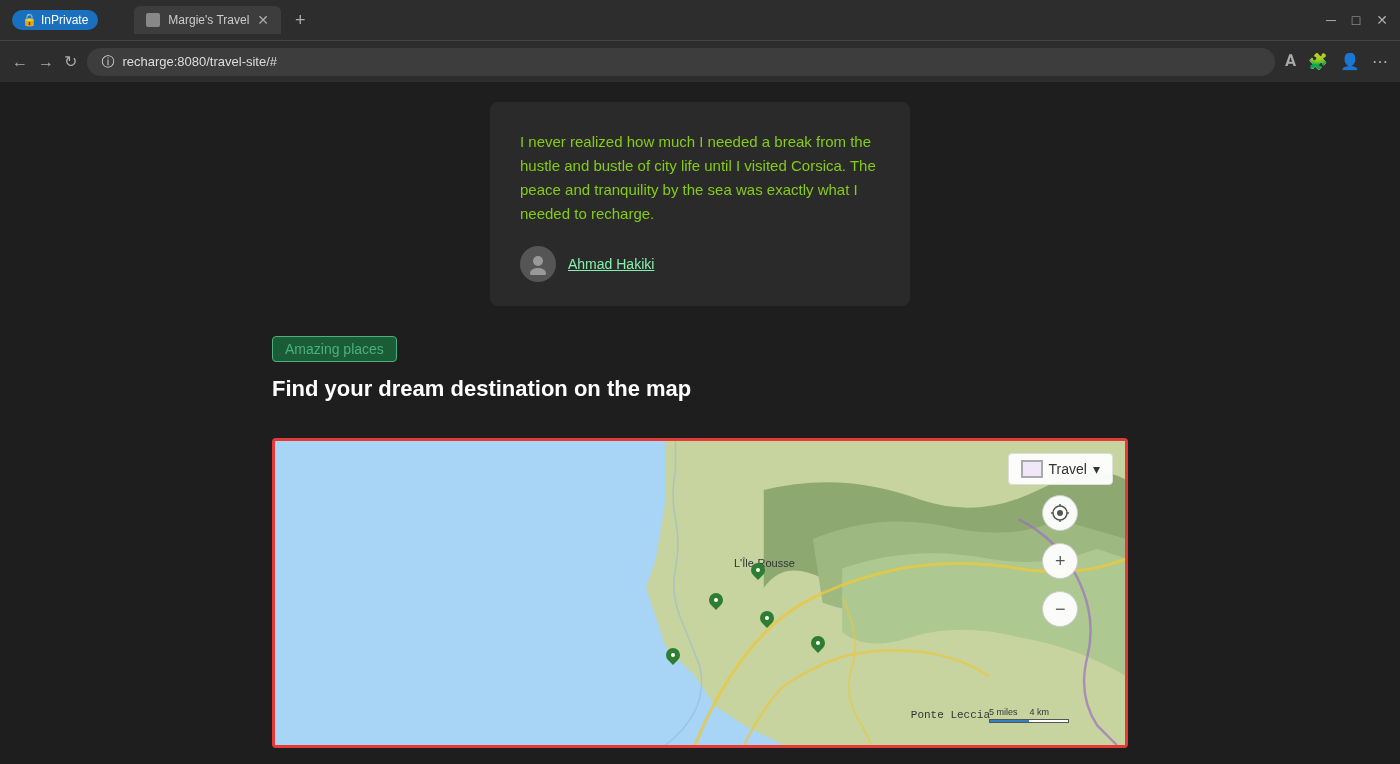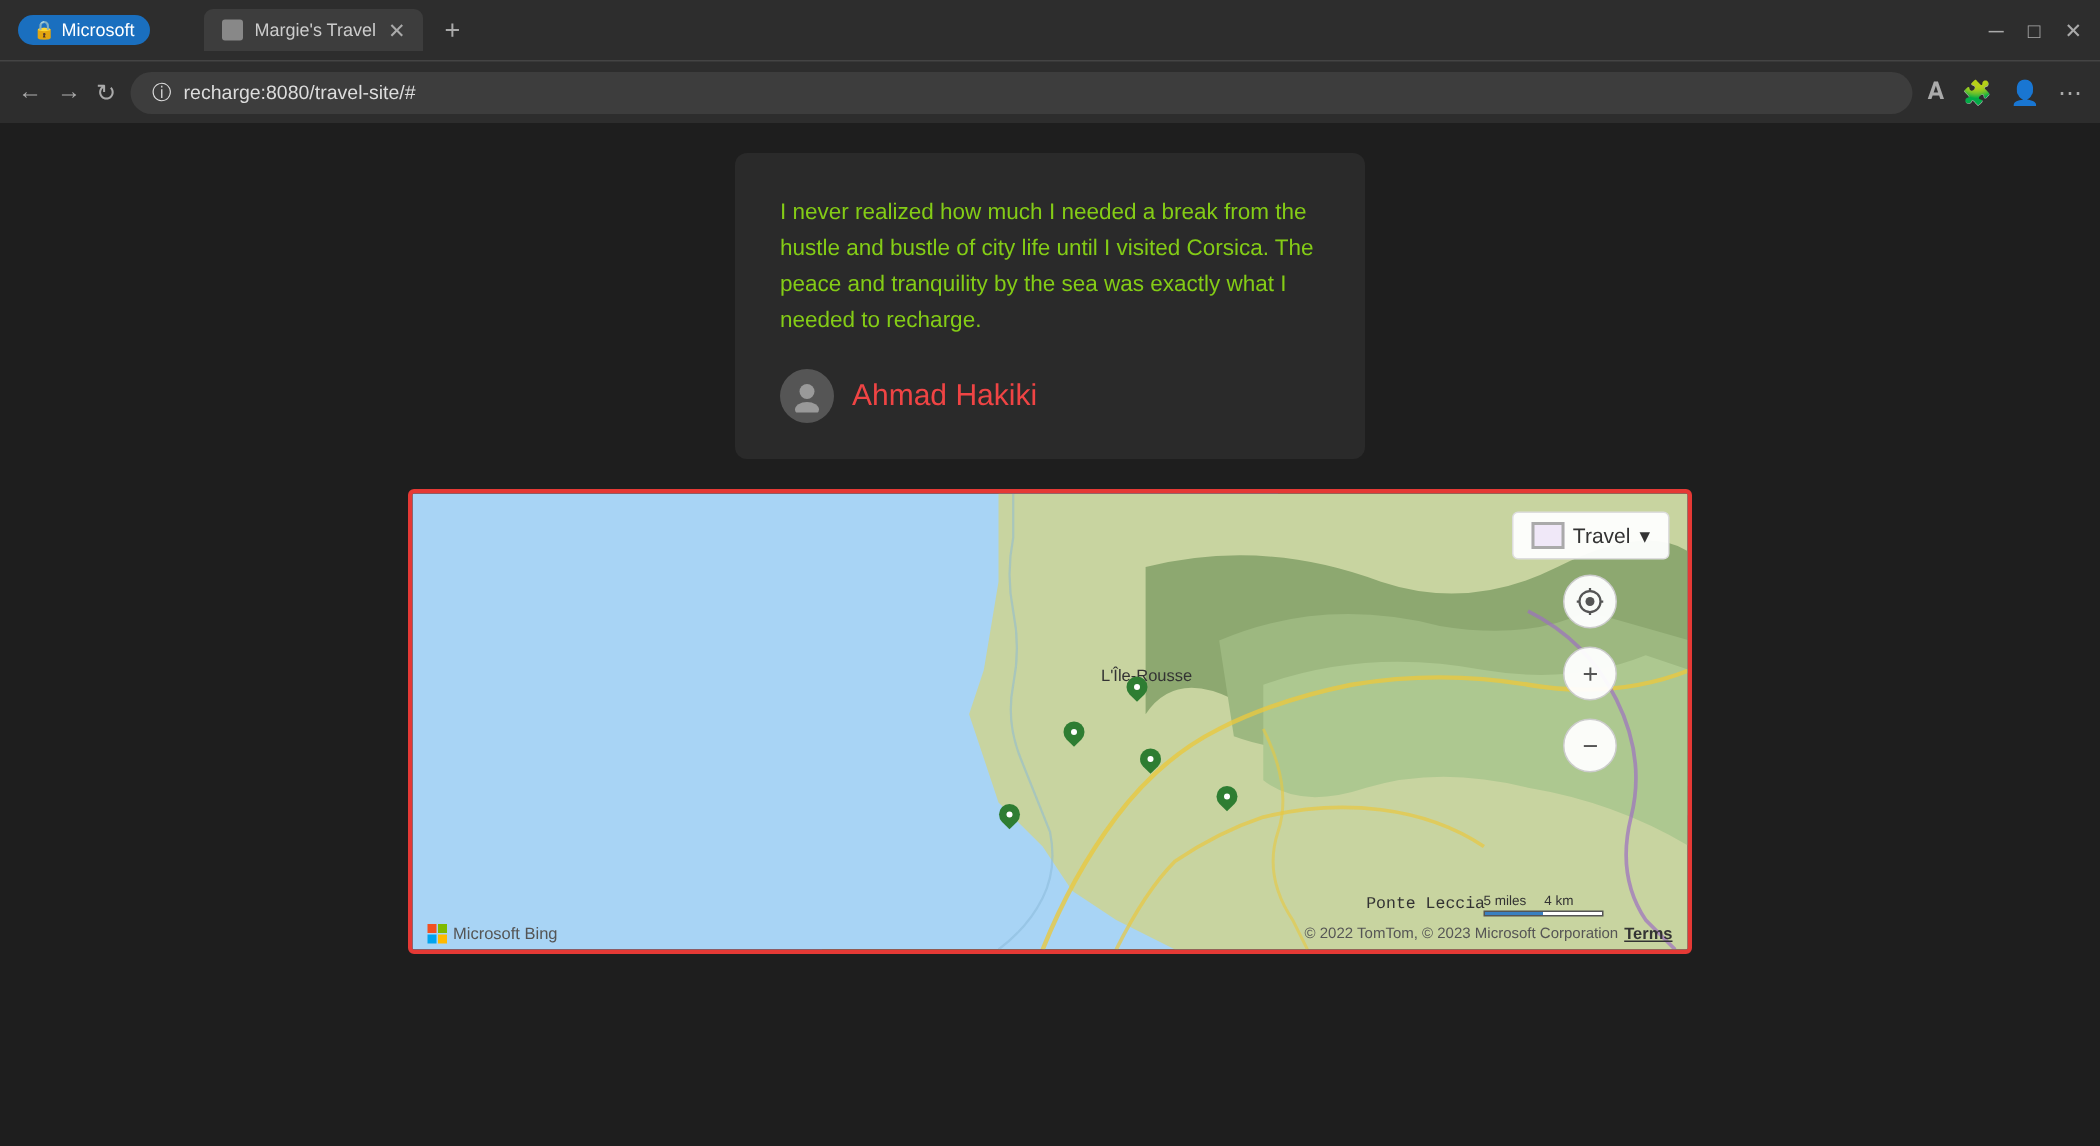--- a/index.html
+++ b/index.html
@@ -156,22 +156,23 @@
       width: 36px;
       height: 36px;
       border-radius: 50%;
       background: #555;
       display: flex;
       align-items: center;
       justify-content: center;
       color: #aaa;
     }
     .author-name {
-      font-size: 20px;
-      color: #ef4444;
+      font-size: 14px;
+      color: #86efac;
+      text-decoration: underline;
     }
 
     
     .amazing-section {
       padding: 10px 262px 20px;
     }
     .amazing-badge {
       display: inline-block;
       background: #1a5c35;
       color: #4caf7d;
@@ -354,21 +355,21 @@
   </style>
 </head>
 <body>
 
 <div class="browser-chrome">
 
   <div class="title-bar">
     <div class="title-bar-left">
       <div class="inprivate-badge">
         <span>🔒</span>
-        <span>Microsoft</span>
+        <span>InPrivate</span>
       </div>
       <div class="tab">
         <div class="tab-icon"></div>
         <span>Margie's Travel</span>
         <span class="tab-close">✕</span>
       </div>
       <span class="new-tab-btn">+</span>
     </div>
     <div class="title-bar-right">
       <span class="window-control">─</span>
@@ -405,20 +406,24 @@
             <svg width="22" height="22" viewBox="0 0 22 22" fill="none">
               <circle cx="11" cy="8" r="5" fill="#999"></circle>
               <ellipse cx="11" cy="20" rx="8" ry="5" fill="#999"></ellipse>
             </svg>
           </div>
           <span class="author-name">Ahmad Hakiki</span>
         </div>
       </div>
     </div>
 
+    <div class="amazing-section">
+      <div class="amazing-badge">Amazing places</div>
+      <h2 class="section-title">Find your dream destination on the map</h2>
+    </div>
 
     <div class="map-wrapper">
       <div class="map-bg">
 
         <svg class="map-svg" viewBox="0 0 870 310" preserveAspectRatio="xMidYMid slice">
 
           <rect width="870" height="310" fill="#a8d4f5"></rect>
 
           <path d="M 400 0 L 870 0 L 870 310 L 520 310 L 480 290 L 450 270 L 430 240 L 400 210 L 390 180 L 380 150 L 390 120 L 395 90 L 400 60 Z" fill="#c8d4a0"></path>
 
@@ -477,35 +482,20 @@
         </div>
 
         <div class="scale-bar">
           <div style="display:flex;justify-content:space-between;font-size:9px;color:#333;width:60px;">
             <span>5 miles</span>
             <span>4 km</span>
           </div>
           <div class="scale-line"></div>
         </div>
 
-        <div class="map-footer">
-          <div class="bing-logo">
-            <div class="bing-logo-squares">
-              <div class="bing-sq" style="background:#f25022;"></div>
-              <div class="bing-sq" style="background:#7fba00;"></div>
-              <div class="bing-sq" style="background:#00a4ef;"></div>
-              <div class="bing-sq" style="background:#ffb900;"></div>
-            </div>
-            <span>Microsoft Bing</span>
-          </div>
-          <div class="map-copyright">
-            <span>© 2022 TomTom, © 2023 Microsoft Corporation</span>
-            <span class="terms-link">Terms</span>
-          </div>
-        </div>
 
       </div>
     </div>
 
     <div class="page-footer">
       
     </div>
 
   </div>
 </div>

